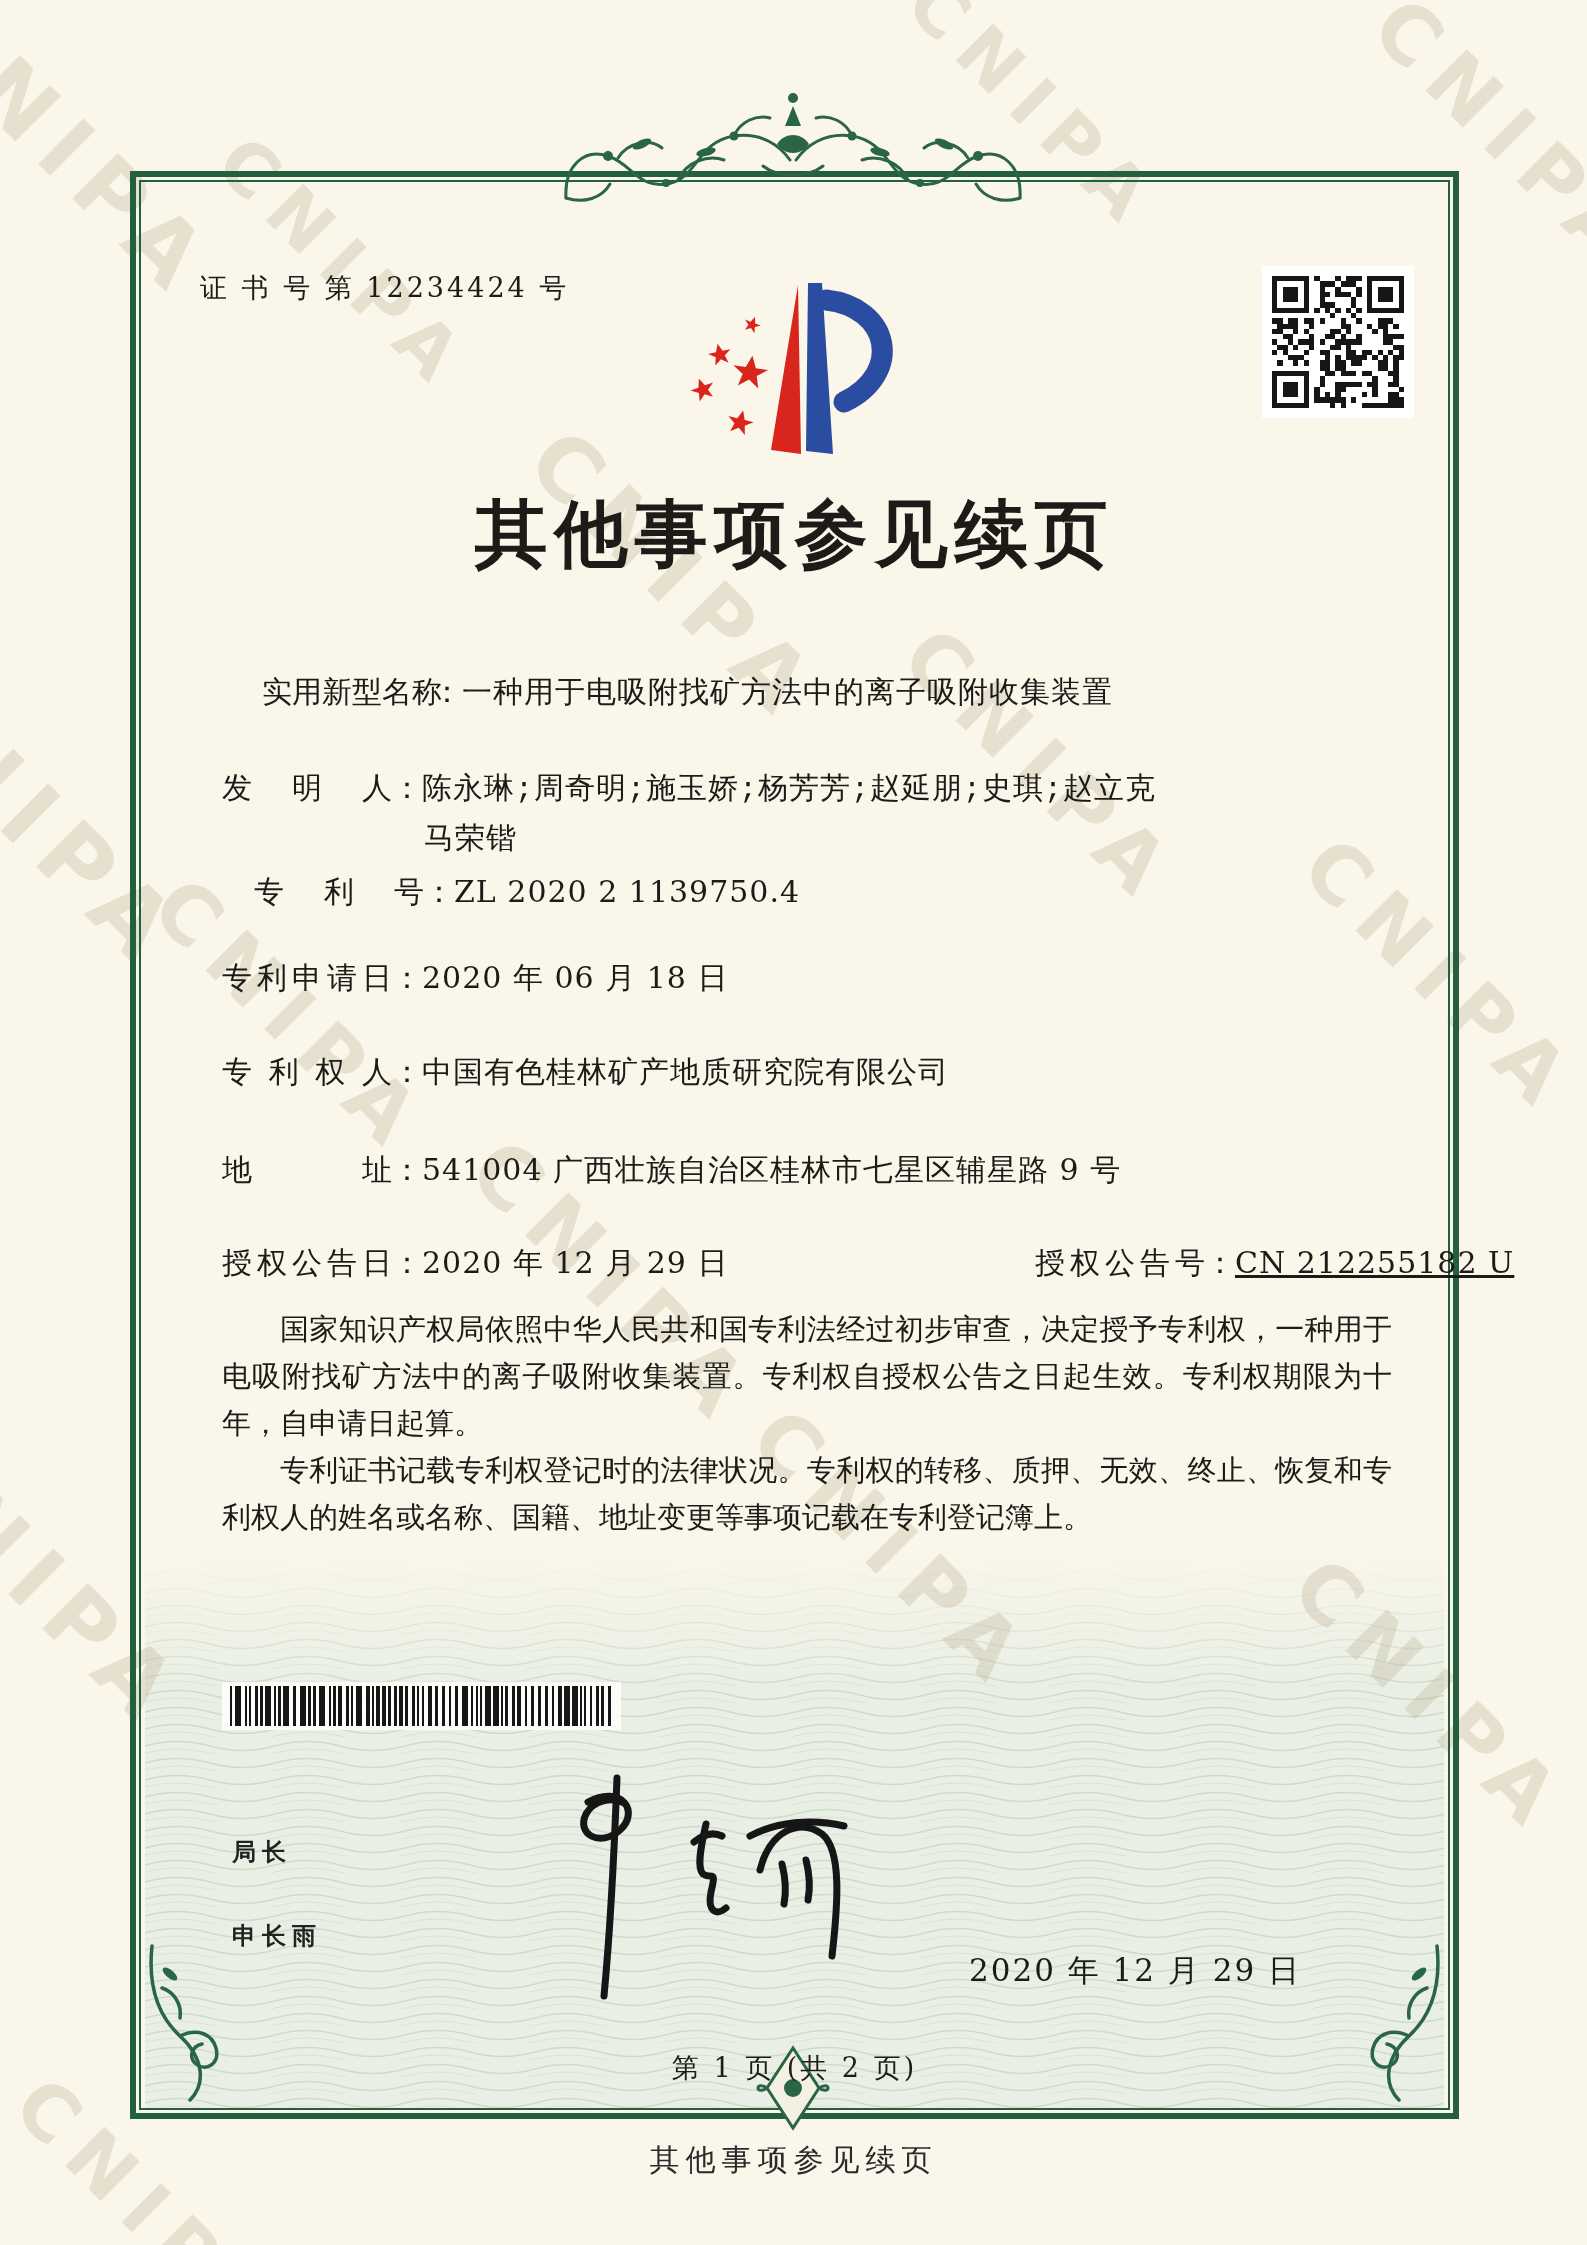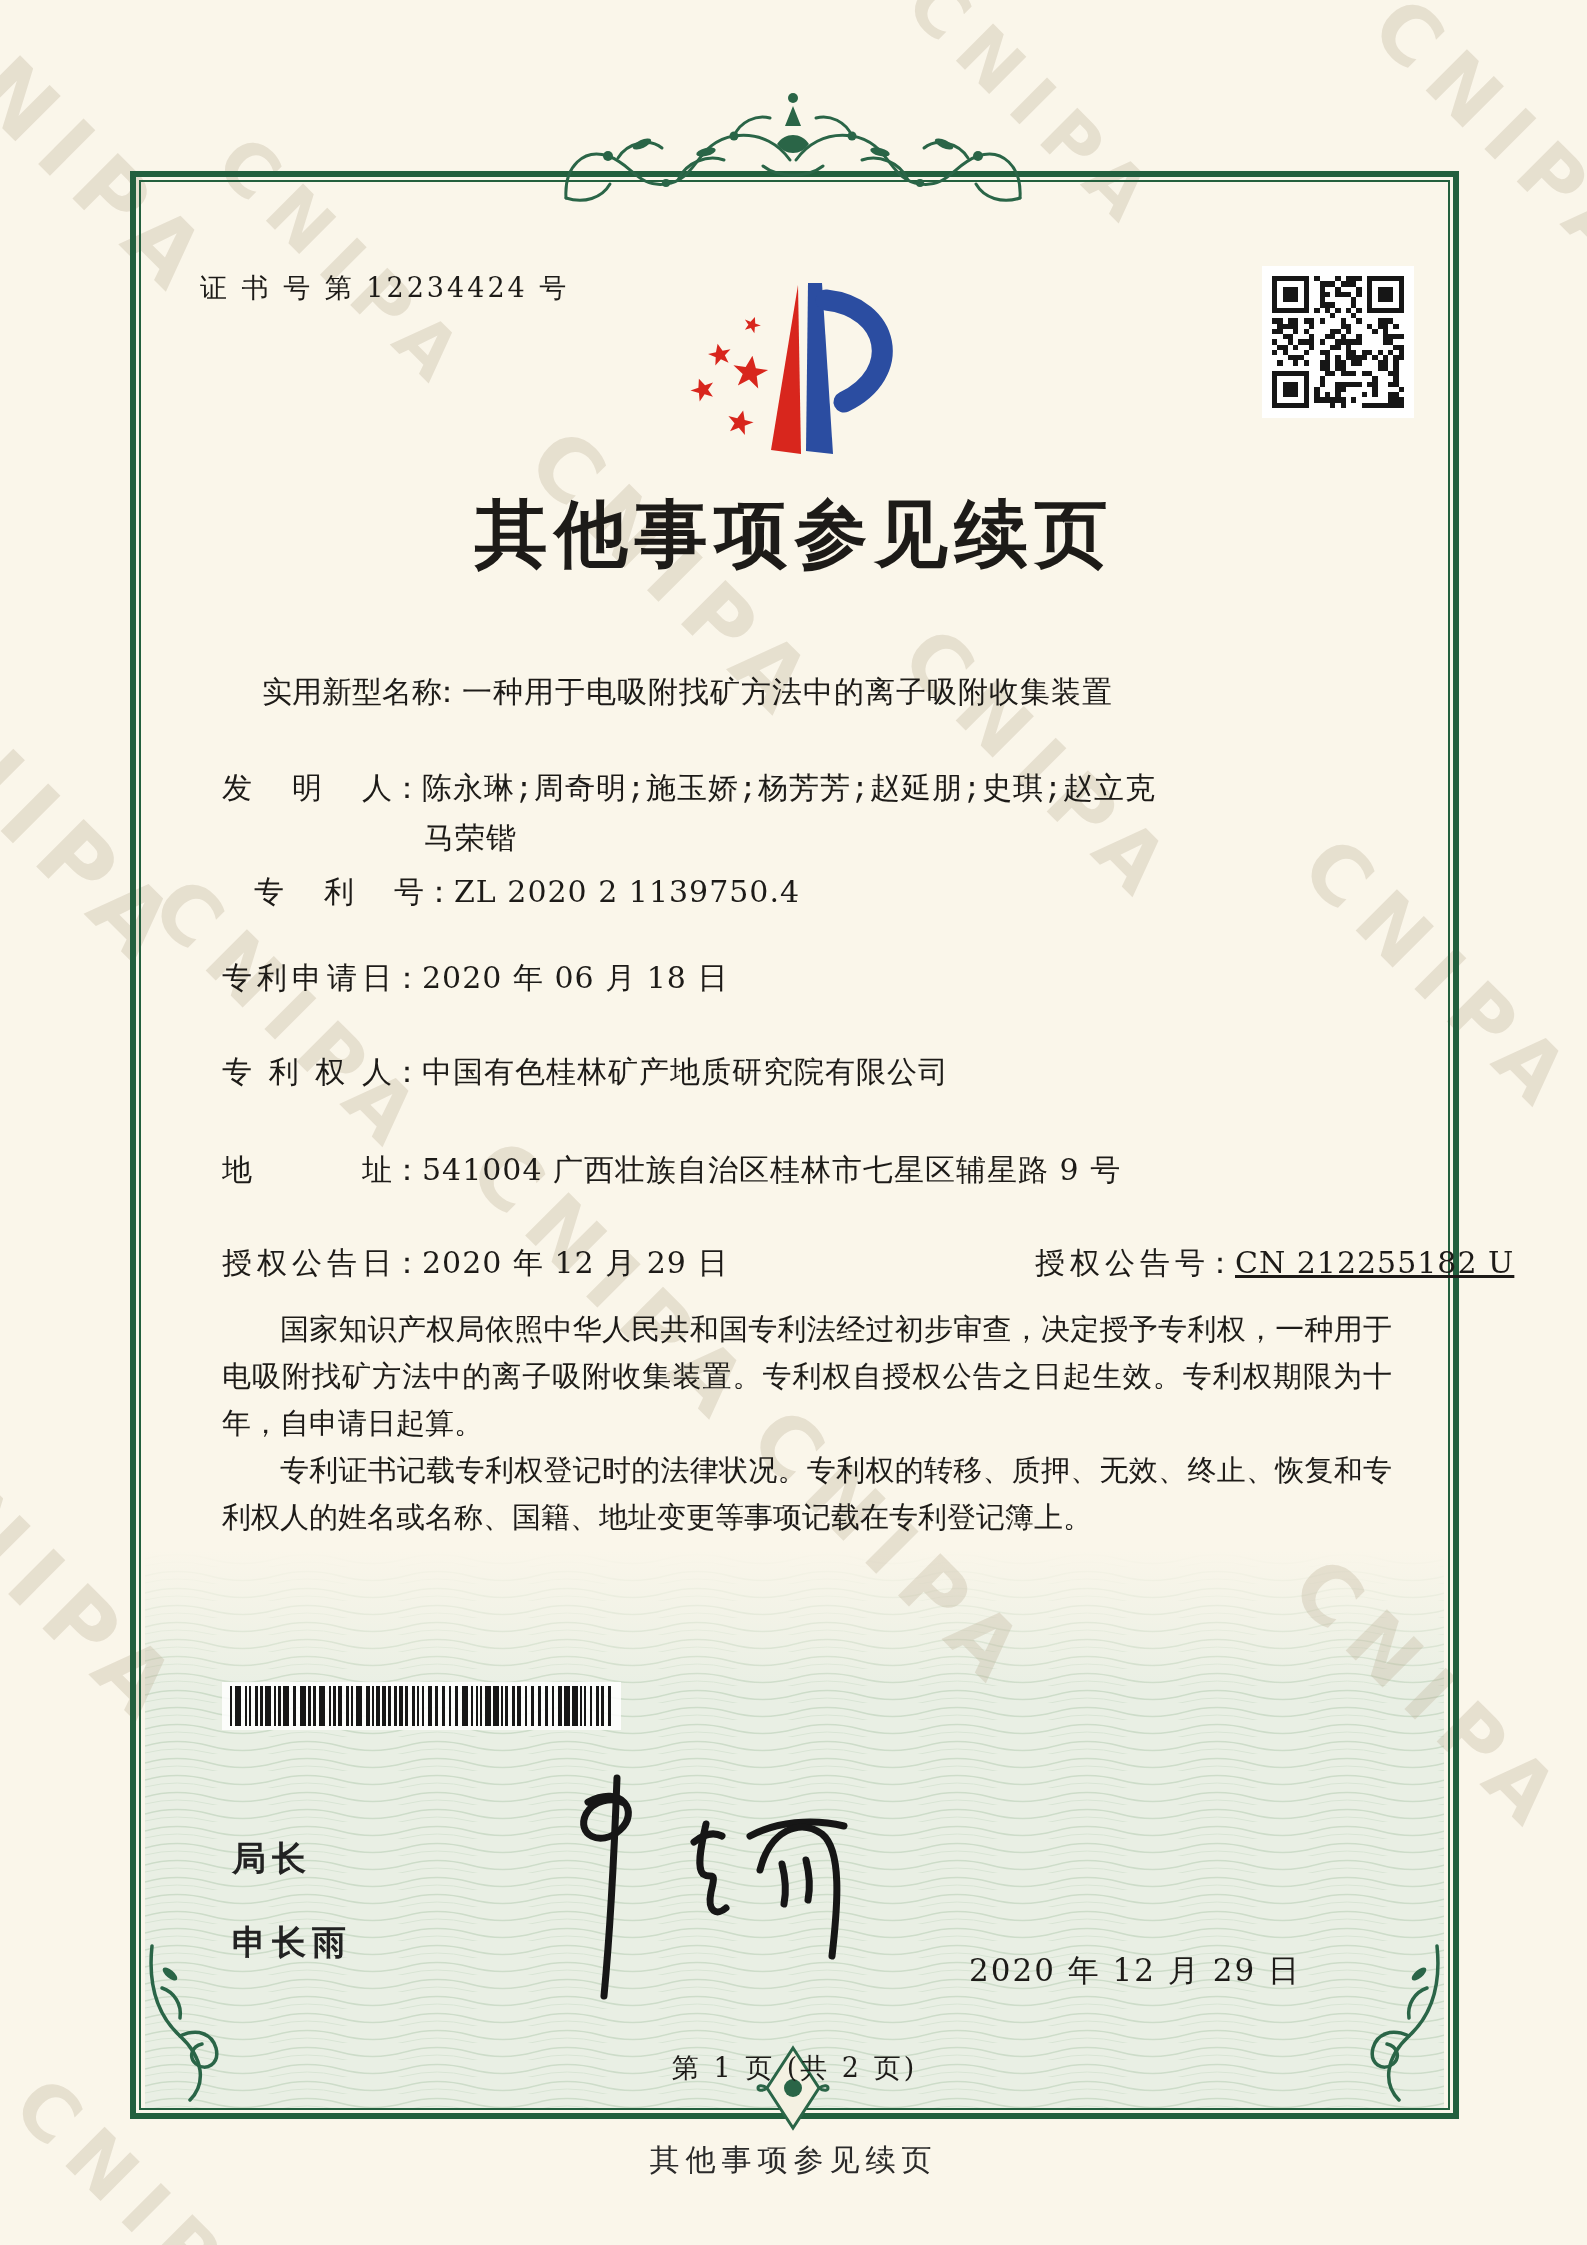--- a/index.html
+++ b/index.html
@@ -58,21 +58,21 @@
   .barcode .bar{background:#161616;}
   
   .qrbox{position:absolute;left:1262px;top:266px;width:152px;height:152px;background:#ffffff;
     box-sizing:border-box;padding:10px;}
   .qr{display:grid;grid-template-columns:repeat(25,1fr);grid-template-rows:repeat(25,1fr);
     width:132px;height:132px;}
   .qr .dark{background:#161616;}
   
   .signer{position:absolute;left:232px;
     font-family:"DejaVu Sans","Liberation Sans",sans-serif;
-    font-size:34px;font-weight:600;letter-spacing:6px;color:#222;}
+    font-size:24px;font-weight:600;letter-spacing:6px;color:#222;}
   .sig{position:absolute;left:470px;top:1772px;}
   .issuedate{position:absolute;left:950px;top:1950px;width:370px;text-align:center;
     font-size:31px;letter-spacing:2px;white-space:nowrap;}
   .pageind{position:absolute;left:130px;top:2050px;width:1329px;text-align:center;
     font-size:27px;letter-spacing:3px;}
   .footnote{position:absolute;left:0;top:2140px;width:1587px;text-align:center;
     font-size:30px;letter-spacing:6px;color:#2a2a2a;}
 </style>
 </head>
 <body>

